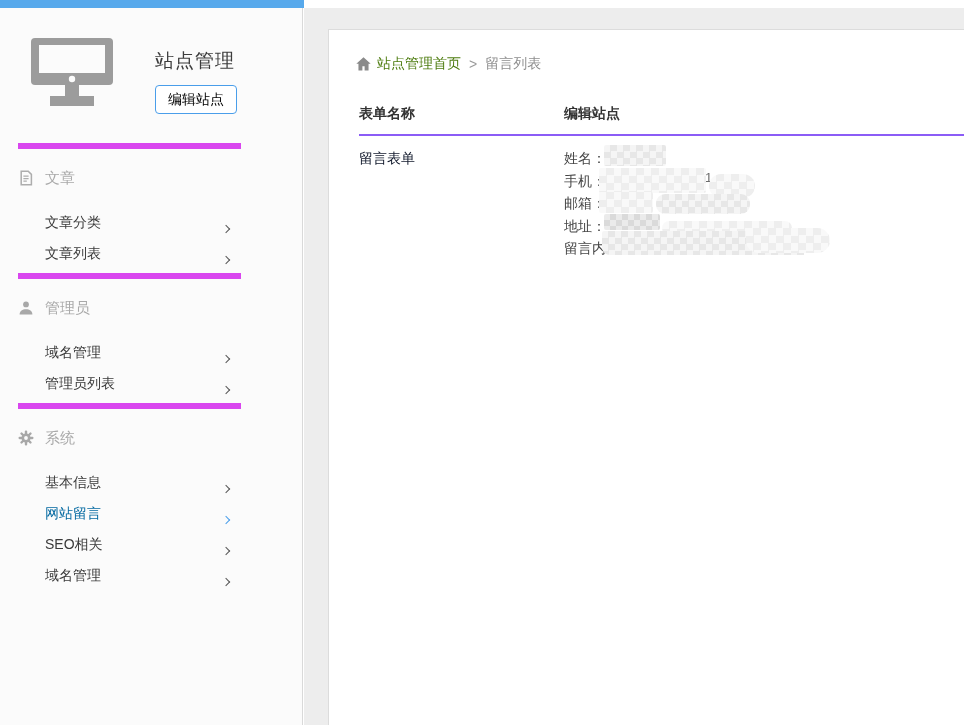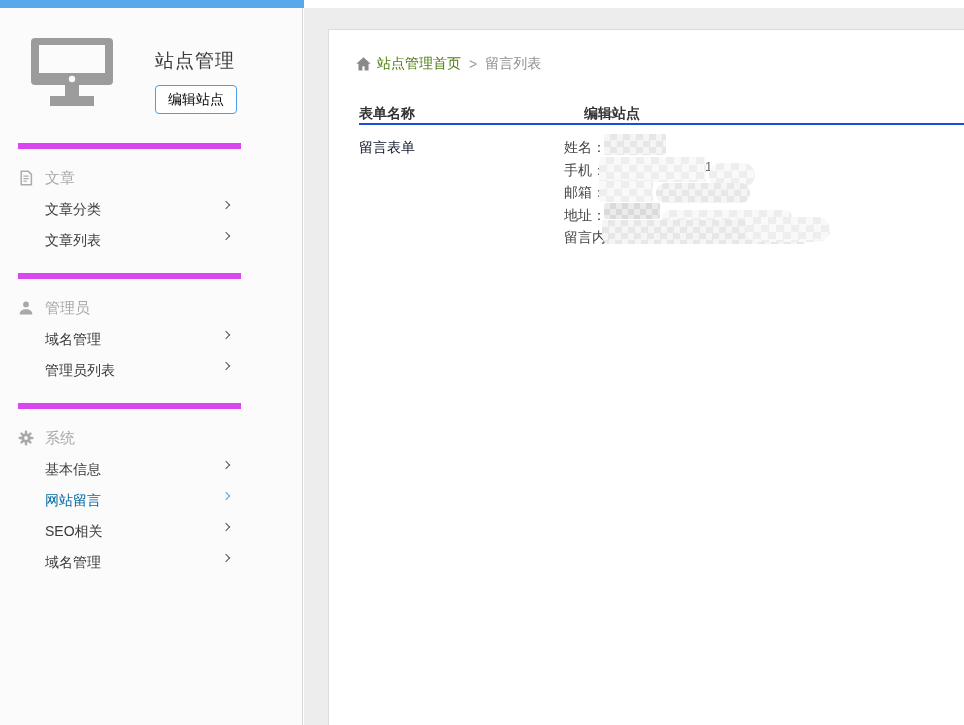--- a/index.html
+++ b/index.html
@@ -18,42 +18,42 @@
   .side-title { position:absolute; left:155px; top:40px; font-size:19px; color:#3c3c3c; letter-spacing:1px; }
   .edit-btn { position:absolute; left:155px; top:77px; width:82px; height:29px;
     background:#fff; border:1px solid #4a9eea; border-radius:4px; color:#000000;
     font-size:14px; text-align:center; line-height:27px; cursor:pointer;
     font-family:Liberation Sans, sans-serif; }
   .menu { margin-left:18px; width:223px; }
   .section { border-top:6px solid #d946ef; padding:14px 0 10px 0; }
   .sec-head { display:flex; align-items:center; gap:11px; height:30px; margin-bottom:8px;
     color:#a9a9a9; font-size:15px; }
   .sec-head .sicon { width:16px; height:16px; display:inline-flex; }
-  .item { display:flex; justify-content:space-between; align-items:flex-start;
+  .item { display:flex; justify-content:space-between; align-items:flex-end;
     height:31px; padding-left:27px; padding-right:12px; cursor:pointer;
     color:#3a3a3a; font-size:14px; }
   .item .chev { width:6px; height:6px; border-top:1.6px solid #555; border-right:1.6px solid #555;
     transform:rotate(45deg); margin-top:1px; }
   .item.active { color:#0369a1; }
   .item.active .chev { border-color:#4a9eea; }
 
   
   .main { position:absolute; left:304px; top:0; width:660px; height:725px; background:#ededed; }
   .main-topwhite { position:absolute; left:0; top:0; width:660px; height:8px; background:#fff; }
   .card { position:absolute; left:24px; top:29px; width:637px; height:697px;
     background:#fff; border:1px solid #dcdcdc; border-right:none; border-bottom:none; }
 
   .breadcrumb { position:absolute; left:27px; top:25px; display:flex; align-items:center;
     gap:6px; color:#8e8e8e; font-size:14px; }
   .breadcrumb .bc-root { color:#4d7c0f; text-decoration:none; cursor:pointer; }
   .breadcrumb .sep { color:#9a9a9a; padding:0 2px; }
 
   .tbl { position:absolute; left:30px; top:75px; right:0; }
-  .tbl-head { display:grid; grid-template-columns:205px 1fr; 
-    border-bottom:2px solid #1d4ed8;gap:20px; }
+  .tbl-head { display:grid; grid-template-columns:205px 1fr; padding-bottom:11px;
+    border-bottom:2px solid #8b5cf6; }
   .tbl-head .th { font-size:14px; font-weight:bold; color:#333; }
   .tbl-row { display:grid; grid-template-columns:205px 1fr; padding-top:11px; }
   .cell-name { font-size:14px; color:#0f172a; line-height:22px; }
   .cell-content { position:relative; font-size:14px; color:#464646; }
   .cline { height:22.5px; line-height:22.5px; white-space:nowrap; }
 
   
   .px { position:absolute; background:repeating-conic-gradient(#e7e7e7 0% 25%, #f5f5f5 0% 50%);
     background-size:13px 13px; border-radius:2px; }
   .px.l { background:repeating-conic-gradient(#eeeeee 0% 25%, #f9f9f9 0% 50%); background-size:15px 15px; }

